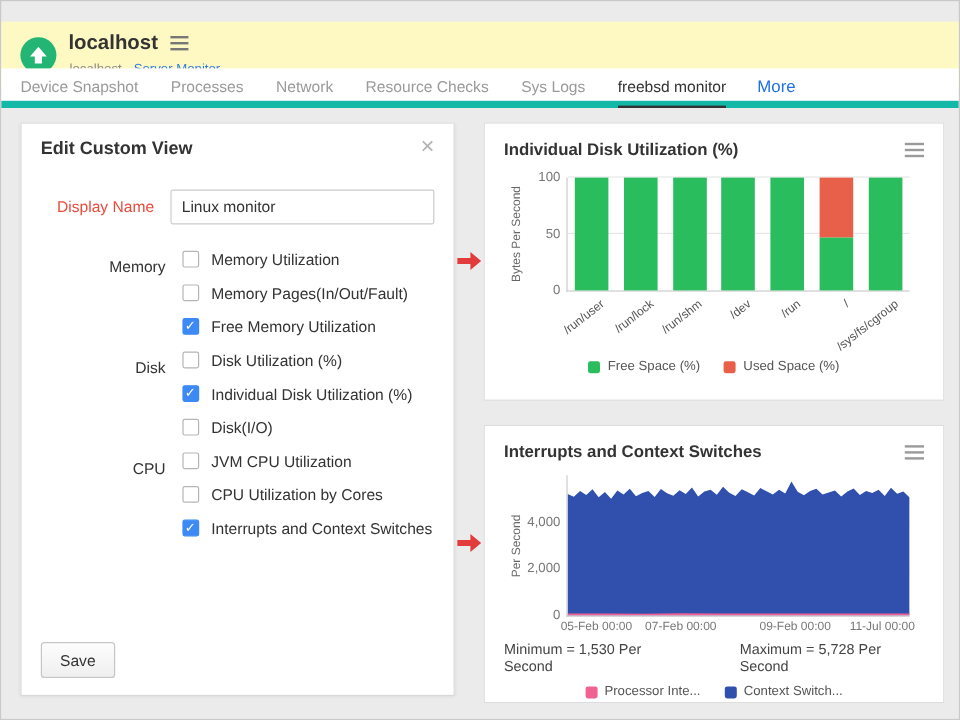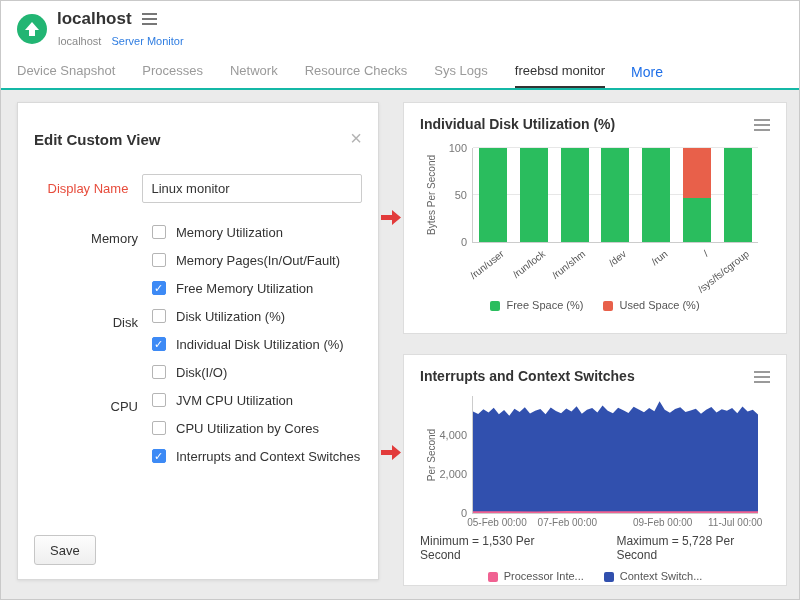--- a/index.html
+++ b/index.html
@@ -1,43 +1,43 @@
 <!DOCTYPE html>
 <html><head>
 <meta charset="utf-8">
 <style>
   *{margin:0;padding:0;box-sizing:border-box}
   html,body{background:#fff}
   body{width:800px;height:600px;font-family:"Liberation Sans",sans-serif;-webkit-font-smoothing:antialiased}
   .app{position:relative;width:800px;height:600px;border:1px solid #c9c9c9;overflow:hidden;background:#ebebeb}
 
   
-  .topbar{position:absolute;top:0;left:0;right:0;height:56px;background:#ffffff}
+  .topbar{position:absolute;top:17px;left:0;right:0;height:56px;background:#fef9c3}
   .up-icon{position:absolute;left:16px;top:13px;width:30px;height:30px;border-radius:50%;background:#22b573}
   .up-icon svg{position:absolute;left:7px;top:7px}
   .title-row{position:absolute;left:56px;top:8px;display:flex;align-items:center;gap:10px}
   .page-title{font-size:17px;font-weight:bold;color:#333}
   .menu-bars{display:inline-block;cursor:pointer;padding-top:2px}
   .menu-bars i{display:block;width:15px;height:2px;background:#777;margin-bottom:3px}
   .breadcrumb{position:absolute;left:57px;top:34px;font-size:11px;display:flex;gap:10px}
   .crumb-host{color:#8a8a8a;cursor:pointer}
   .crumb-link{color:#2f7de1;cursor:pointer;text-decoration:none}
 
   
-  .tabbar{position:absolute;top:56px;left:0;right:0;height:33px;background:#fff;border-bottom:2px solid #14b8a6;display:flex;align-items:flex-end;padding-left:16px}
+  .tabbar{position:absolute;top:56px;left:0;right:0;height:33px;background:#fff;border-bottom:6px solid #14b8a6;display:flex;align-items:flex-start;padding-left:16px}
   .tabs-inner{display:flex;gap:27px}
   .tab{font-size:13px;color:#9a9a9a;line-height:31px;cursor:pointer;white-space:nowrap}
   .tab.active{color:#333;border-bottom:2px solid #333}
   .more{font-size:14px;color:#1e6fe8;line-height:31px;margin-left:26px;cursor:pointer}
 
   
   .content{position:absolute;top:90px;left:0;right:0;bottom:0;background:#ebebeb}
 
   
-  .modal{position:absolute;left:16px;top:11px;width:362px;height:478px;background:#fff;border:1px solid #d9d9d9;box-shadow:0 1px 3px rgba(0,0,0,.08);padding:28px 16px}
+  .modal{position:absolute;left:16px;top:11px;width:362px;height:478px;background:#fff;border:1px solid #d9d9d9;box-shadow:0 1px 3px rgba(0,0,0,.08);padding:12px 16px}
   .modal-head{display:flex;justify-content:space-between;align-items:flex-start;margin-bottom:26px}
   .modal-title{font-size:15px;font-weight:bold;color:#333}
   .close{font-size:20px;color:#b3b3b3;cursor:pointer;line-height:14px}
   .field-row{display:flex;align-items:center;margin-bottom:22px}
   .dn-label{width:118px;text-align:right;padding-right:14px;color:#e74c3c;font-size:13px}
   .dn-input{width:240px;height:29px;border:1px solid #ccc;border-radius:2px;padding:0 8px;font-size:13px;color:#333;font-family:inherit}
   .group{display:flex}
   .group-label{width:118px;text-align:right;padding-right:14px;font-size:13px;color:#333;line-height:28px}
   .options{flex:1}
   .opt-row{display:flex;align-items:flex-start;height:28px;cursor:pointer}

